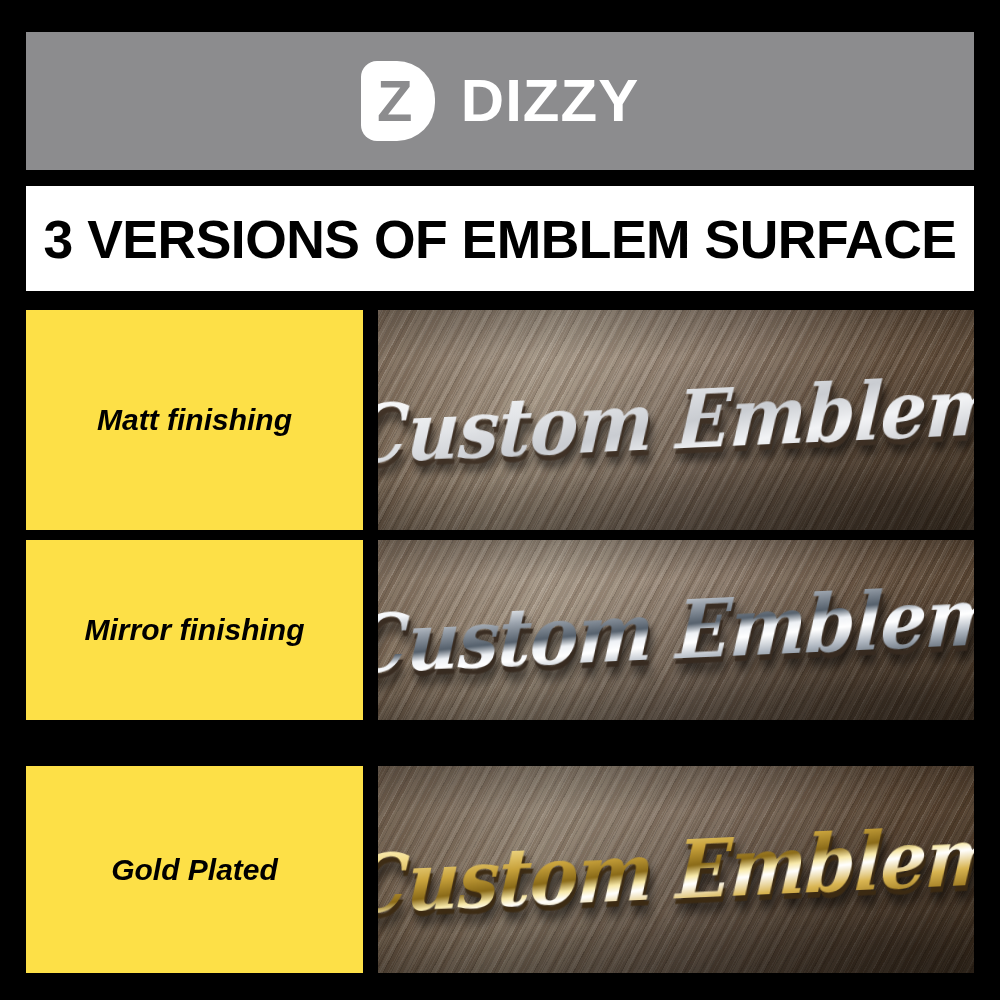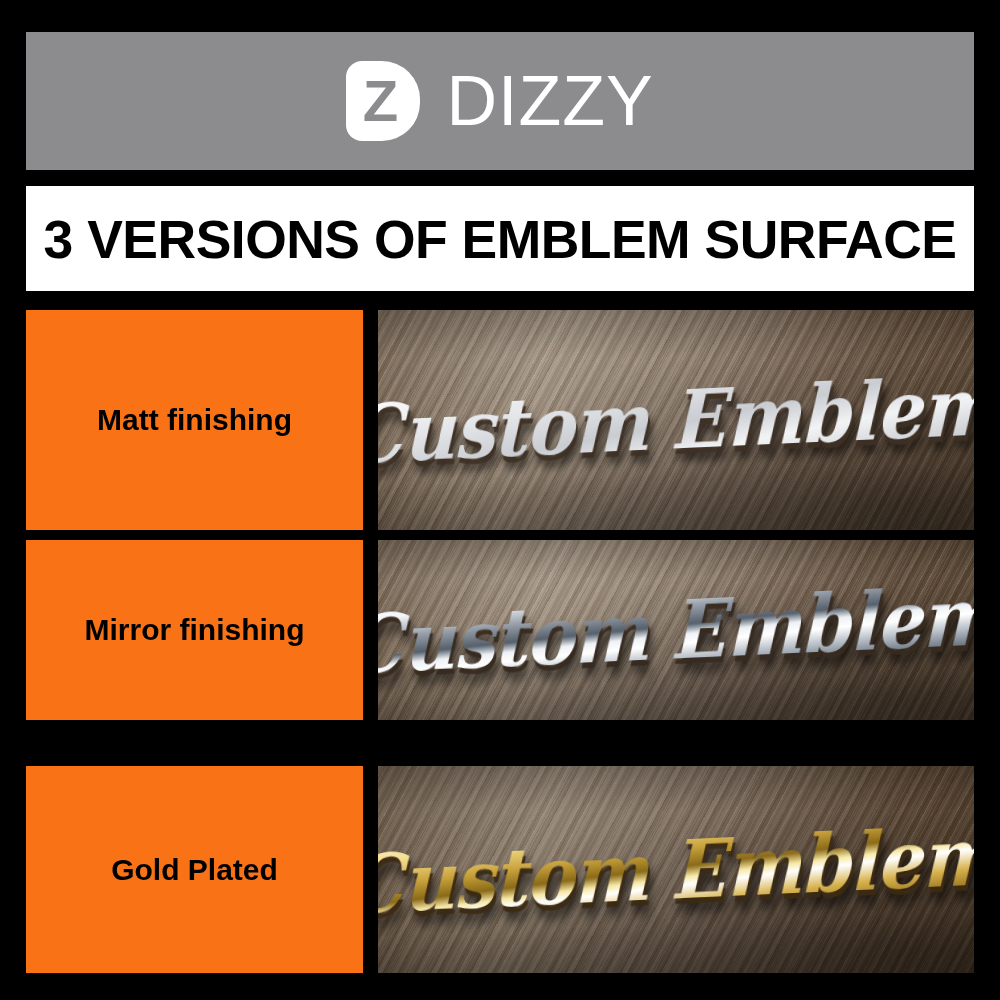--- a/index.html
+++ b/index.html
@@ -64,22 +64,22 @@
     font-size: 58px;
     font-weight: bold;
     line-height: 1;
     padding-right: 8px;
     box-sizing: border-box;
     letter-spacing: -2px;
   }
 
   .brand-name {
     color: #ffffff;
-    font-size: 70px;
-    font-weight: normal;
+    font-size: 60px;
+    font-weight: bold;
     letter-spacing: 1px;
     line-height: 1;
     white-space: nowrap;
   }
 
   
   .title-band {
     position: absolute;
     left: 26px;
     top: 186px;
@@ -106,25 +106,26 @@
     width: 948px;
     display: flex;
     gap: 15px;
   }
   .row-1 { top: 310px; height: 220px; }
   .row-2 { top: 540px; height: 180px; }
   .row-3 { top: 766px; height: 207px; }
 
   .label-cell {
     flex: 0 0 337px;
-    background: #f97316;
+    background: #fde047;
     display: flex;
     align-items: center;
     justify-content: center;
     box-sizing: border-box;
+    font-style: italic;
   }
   .label-text {
     color: #000000;
     font-size: 30px;
     font-weight: bold;
     text-align: center;
     letter-spacing: 0px;
   }
 
   .photo-cell {

